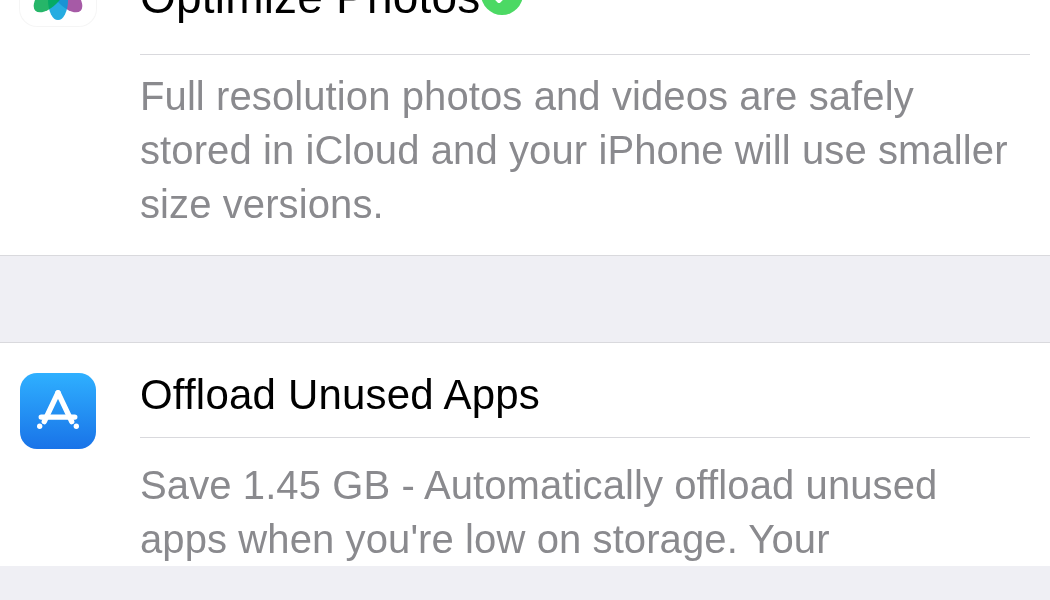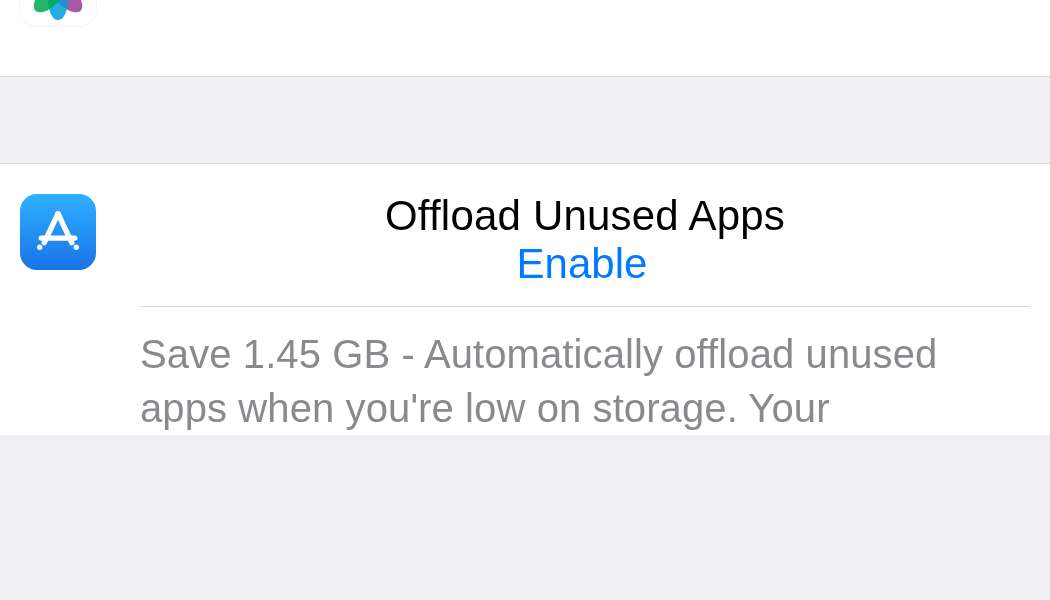--- a/index.html
+++ b/index.html
@@ -28,21 +28,20 @@
     }
     .content-col {
       flex: 1;
       min-width: 0;
     }
     .title-row {
       display: flex;
       align-items: center;
       justify-content: flex-start;
       min-height: 60px;
-      flex-direction: column;
     }
     .title {
       font-size: 42px;
       font-weight: 400;
       color: #000;
       letter-spacing: 0.2px;
     }
     .divider {
       height: 1px;
       background: #d9d9dd;
@@ -130,20 +129,33 @@
             <ellipse rx="10" ry="20" transform="rotate(90) translate(0,-12)" fill="#e03a3e" opacity="0.85"></ellipse>
             <ellipse rx="10" ry="20" transform="rotate(135) translate(0,-12)" fill="#963d97" opacity="0.85"></ellipse>
             <ellipse rx="10" ry="20" transform="rotate(180) translate(0,-12)" fill="#009ddc" opacity="0.85"></ellipse>
             <ellipse rx="10" ry="20" transform="rotate(225) translate(0,-12)" fill="#00a94f" opacity="0.85"></ellipse>
             <ellipse rx="10" ry="20" transform="rotate(270) translate(0,-12)" fill="#8cc63f" opacity="0.85"></ellipse>
             <ellipse rx="10" ry="20" transform="rotate(315) translate(0,-12)" fill="#fff200" opacity="0.85"></ellipse>
           </g>
         </svg>
       </div>
     </div>
+    <div class="content-col">
+      <div class="title-row">
+        <div class="title">Optimize Photos</div>
+        <div class="check-badge">
+          <svg viewBox="0 0 44 44" width="44" height="44">
+            <circle cx="22" cy="22" r="21" fill="#4cd964"></circle>
+            <path d="M12 22 L19 29 L33 15" stroke="#fff" stroke-width="4" fill="none" stroke-linecap="round" stroke-linejoin="round"></path>
+          </svg>
+        </div>
+      </div>
+      <div class="divider"></div>
+      <div class="description">Full resolution photos and videos are safely stored in iCloud and your iPhone will use smaller size versions.</div>
+    </div>
   </div>
 </div>
 
 <div class="gap"></div>
 
 <div class="section section-offload">
   <div class="row">
     <div class="icon-col">
       <div class="appstore-icon">
         <svg viewBox="0 0 76 76" width="58" height="58">
@@ -153,19 +165,18 @@
             <line x1="16" y1="46" x2="60" y2="46"></line>
           </g>
           <circle cx="14" cy="58" r="3.5" fill="#fff"></circle>
           <circle cx="62" cy="58" r="3.5" fill="#fff"></circle>
         </svg>
       </div>
     </div>
     <div class="content-col">
       <div class="title-row">
         <div class="title">Offload Unused Apps</div>
-        <div class="enable-link">Enable</div>
       </div>
       <div class="divider"></div>
       <div class="description">Save 1.45 GB - Automatically offload unused apps when you're low on storage. Your</div>
     </div>
   </div>
 </div>
 
 </body></html>

